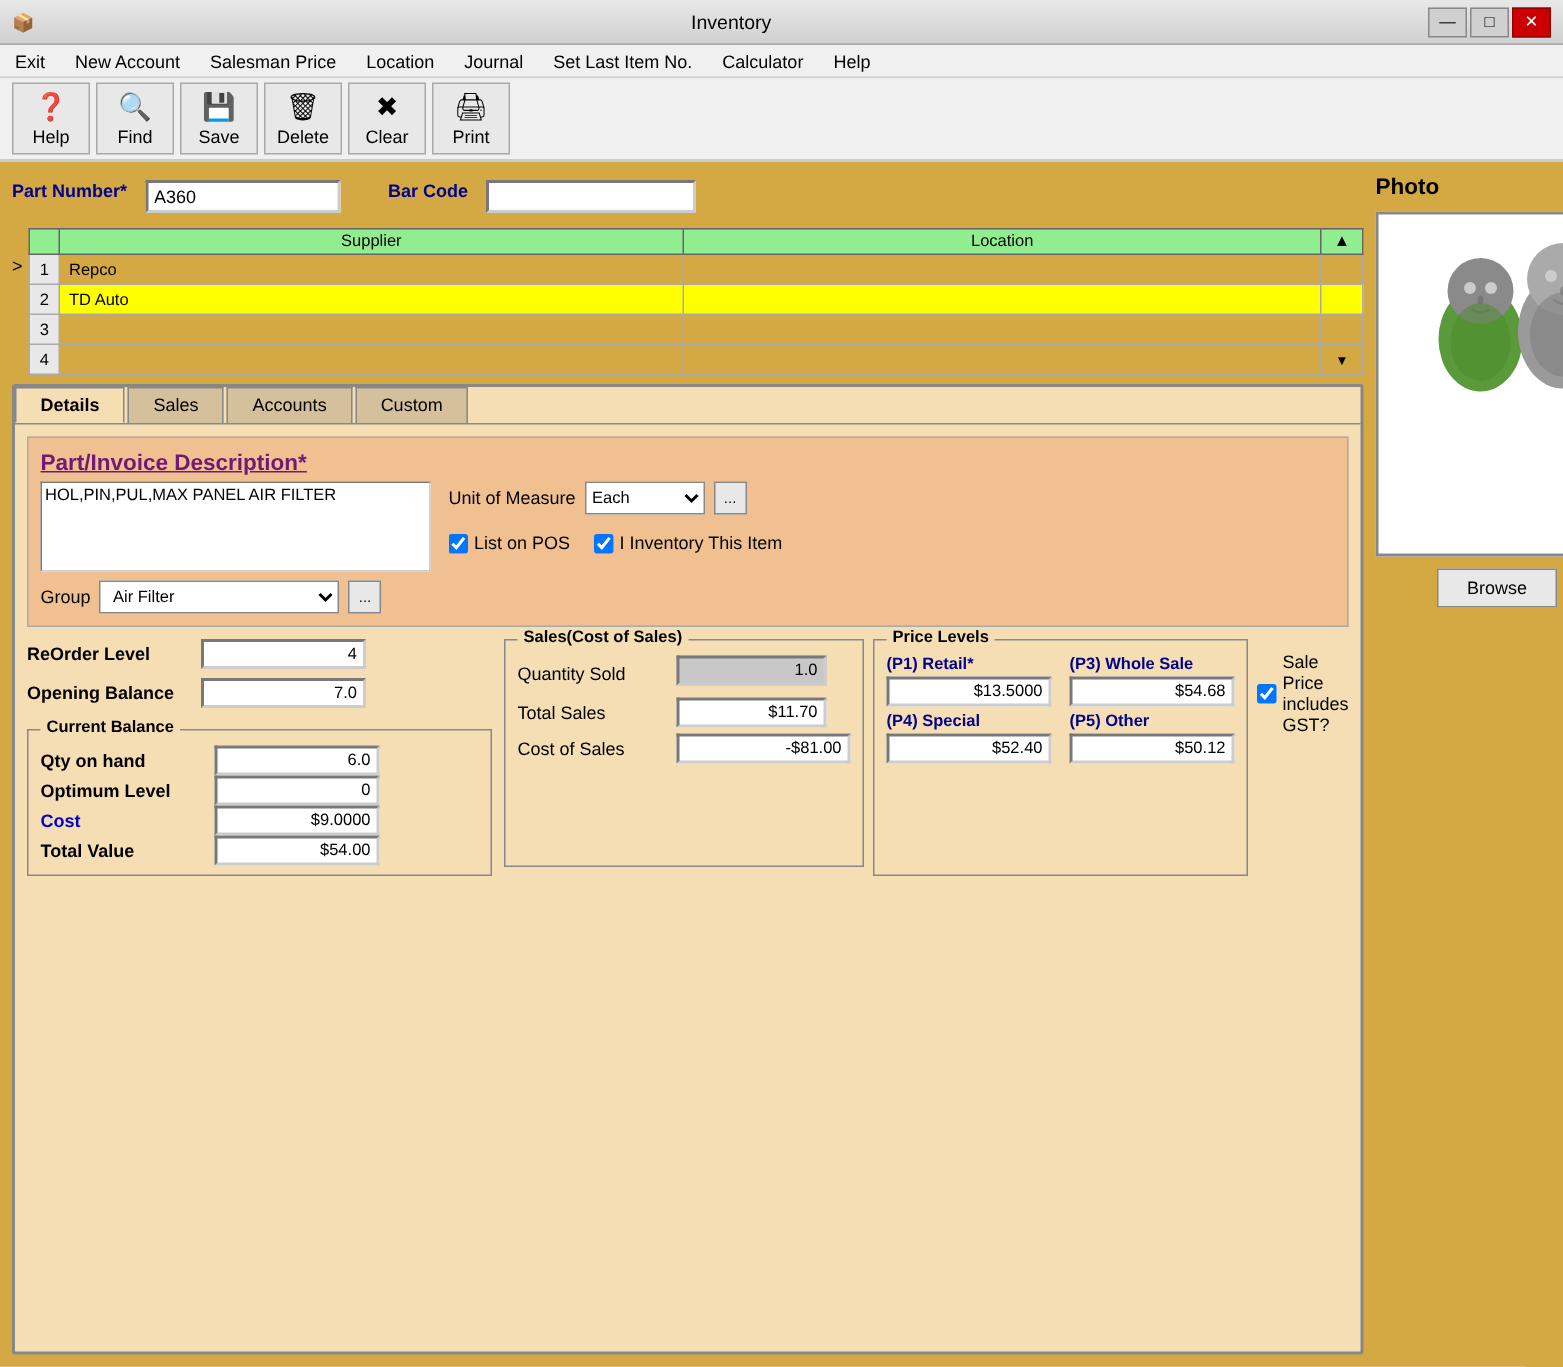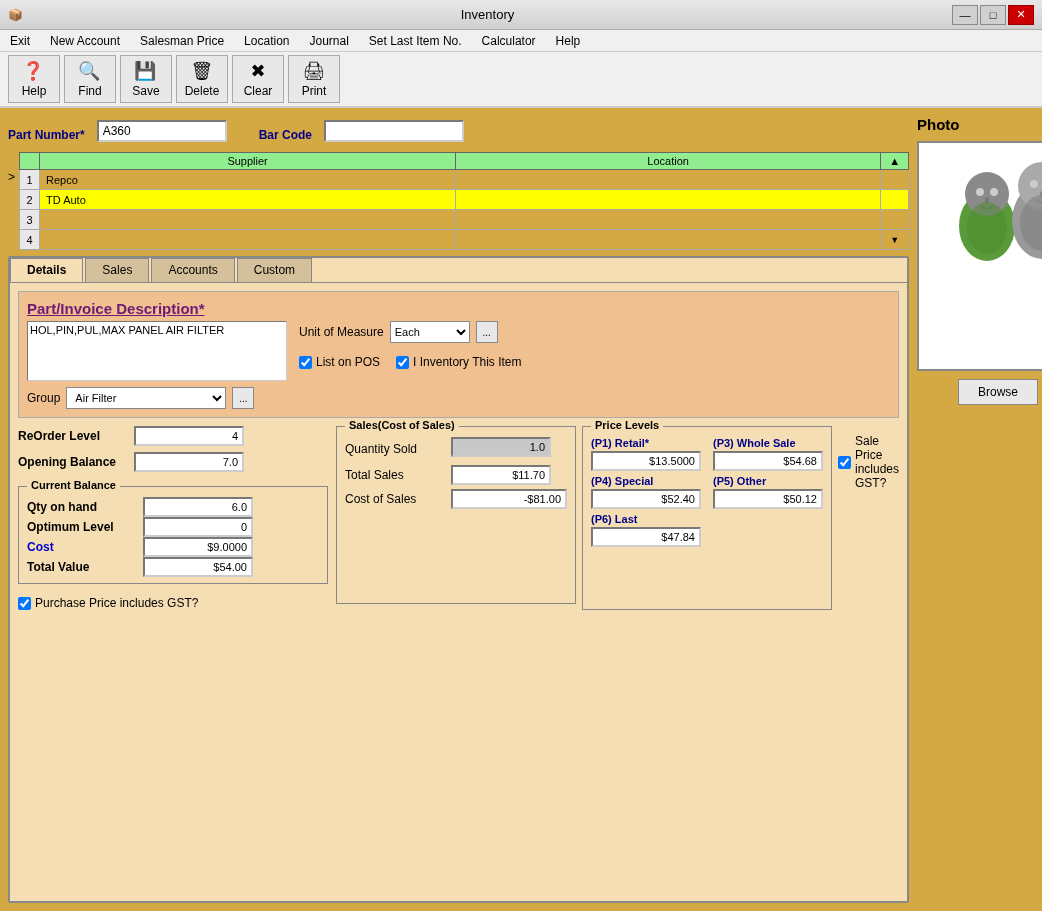--- a/index.html
+++ b/index.html
@@ -72,21 +72,21 @@
     .left-content {
       flex: 1;
       display: flex;
       flex-direction: column;
       gap: 6px;
     }
 
     
     .part-number-row {
       display: flex;
-      align-items: flex-end;
+      align-items: flex-start;
       gap: 12px;
       padding: 4px 0;
     }
     .field-label { font-weight: bold; font-size: 12px; color: #00008B; }
     .field-input {
       border: 2px inset #ccc; background: white; padding: 2px 4px;
       height: 22px; font-size: 12px;
     }
     .part-number-input { width: 130px; }
     .barcode-input { width: 140px; }
@@ -444,26 +444,20 @@
               <div class="field-row">
                 <label class="cost-label">Cost</label>
                 <input class="field-input" style="width: 110px;" value="$9.0000">
               </div>
               <div class="field-row">
                 <label>Total Value</label>
                 <input class="field-input" style="width: 110px;" value="$54.00">
               </div>
             </div>
 
-            <div class="bottom-checkboxes">
-              <label class="checkbox-label">
-                <input type="checkbox" checked="" style="">
-                <span>Purchase Price includes GST?</span>
-              </label>
-            </div>
           </div>
 
           <div class="right-fields">
 
             <div class="sales-section">
               <div class="sales-section-title">Sales(Cost of Sales)</div>
               <div class="sales-row" style="margin-top:4px;">
                 <label>Quantity Sold</label>
                 <input class="sales-row" style="border: 2px inset rgb(204, 204, 204); background: rgb(200, 200, 200); width: 100px; height: 20px; text-align: right; font-size: 11px; padding: 2px 4px;" value="1.0" readonly="">
               </div>
@@ -489,24 +483,20 @@
                   <input class="price-value" value="$54.68" style="">
                 </div>
                 <div class="price-item">
                   <span class="price-label">(P4) Special</span>
                   <input class="price-value" value="$52.40" style="">
                 </div>
                 <div class="price-item">
                   <span class="price-label">(P5) Other</span>
                   <input class="price-value" value="$50.12" style="">
                 </div>
-                <div class="price-item">
-                  <span class="price-label">(P6) Last</span>
-                  <input class="price-value" value="$47.84" style="">
-                </div>
               </div>
             </div>
 
             <div style="margin-top:8px;">
               <label class="checkbox-label">
                 <input type="checkbox" checked="" style="">
                 <span>Sale Price includes GST?</span>
               </label>
             </div>
 

